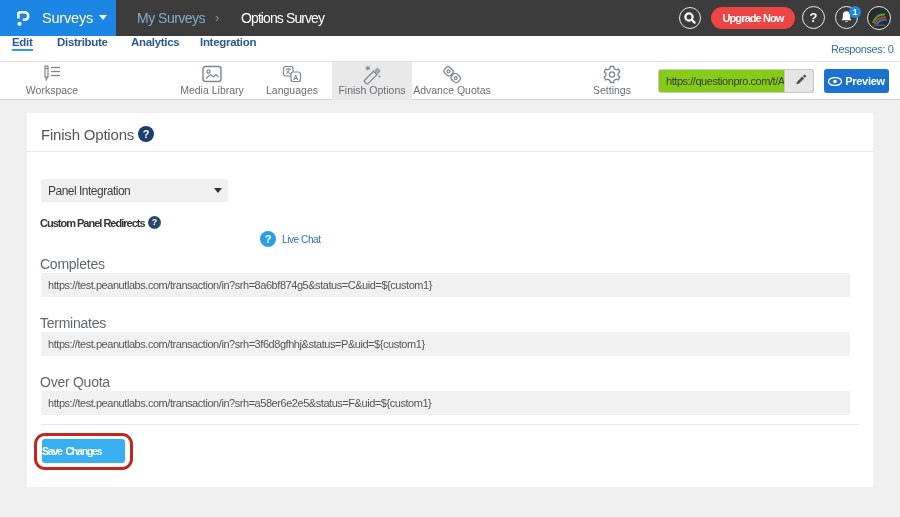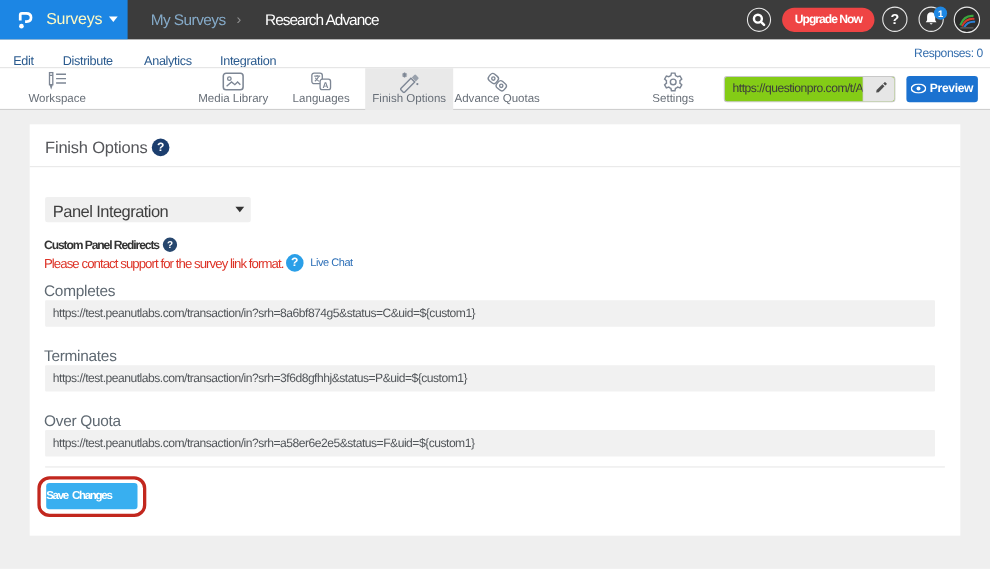--- a/index.html
+++ b/index.html
@@ -9,38 +9,38 @@
 #logoarea svg.plogo { position:absolute; left:12px; top:4px; }
 #logoarea .stitle { position:absolute; left:42px; top:10px; color:#fef9c3; font-size:14.5px; letter-spacing:-0.2px; }
 #logoarea .caret { position:absolute; left:99px; top:15px; width:0; height:0; border-left:4px solid transparent; border-right:4px solid transparent; border-top:5px solid #fff; }
 .crumb1 { position:absolute; left:137px; top:10px; color:#85aac8; font-size:14px; letter-spacing:-0.5px; }
 .crumbsep { position:absolute; left:215px; top:10px; color:#909090; font-size:13px; }
 .crumb2 { position:absolute; left:241px; top:10px; color:#fff; font-size:14px; letter-spacing:-0.9px; }
 .circbtn { position:absolute; top:6px; width:23px; height:23px; border:1px solid #e8e8e8; border-radius:50%; }
 #upgrade { position:absolute; left:711px; top:7px; width:84px; height:22px; background:#ef4444; border-radius:11px; color:#fff; font-size:11px; font-weight:bold; letter-spacing:-0.9px; text-align:center; line-height:22px; white-space:nowrap; }
 #badge { position:absolute; left:849px; top:6px; width:12px; height:12px; background:#1e88e5; border-radius:50%; color:#fff; font-size:8.5px; font-weight:bold; text-align:center; line-height:12px; z-index:3; }
 #navrow { position:absolute; left:0; top:36px; width:900px; height:25px; background:#fff; }
-#navrow a { position:absolute; top:14px; color:#2a5a8e; font-size:11.5px; font-weight:normal; letter-spacing:-0.3px; text-decoration:none; }
+#navrow a { position:absolute; top:0; color:#2a5a8e; font-size:11.5px; font-weight:bold; letter-spacing:-0.3px; text-decoration:none; }
 #resp { position:absolute; left:831px; top:7px; color:#366fae; font-size:11px; letter-spacing:-0.4px; white-space:nowrap; }
 #toolbar { position:absolute; left:0; top:61px; width:900px; height:39px; background:#fff; border-top:1px solid #e4e4e4; border-bottom:1px solid #cfcfcf; }
 .titem { position:absolute; top:0; width:80px; height:38px; text-align:center; }
 .titem.active { background:#e9e9e9; }
 .titem svg { margin-top:3px; }
 .titem .tlabel { position:absolute; left:0; top:22px; width:80px; font-size:10.5px; color:#686f78; }
 #urlbox { position:absolute; left:658px; top:7px; width:156px; height:24px; border:1px solid #c8c8c8; border-radius:3px; background:#84cc16; }
 #urlbox .utext { position:absolute; left:7px; top:5px; font-size:11px; letter-spacing:-0.45px; color:#3c3c3c; white-space:nowrap; overflow:hidden; width:120px; }
 #urlbox .upencil { position:absolute; right:0; top:0; width:29px; height:22px; background:#e6e6e6; border-left:1px solid #c8c8c8; border-radius:0 3px 3px 0; }
 #previewbtn { position:absolute; left:824px; top:7px; width:65px; height:24px; background:#1b72d0; border-radius:3px; color:#fff; font-size:11px; font-weight:bold; letter-spacing:-0.3px; text-align:center; line-height:24px; white-space:nowrap; }
 #card { position:absolute; left:27px; top:113px; width:846px; height:374px; background:#fff; }
 #cardhead { position:absolute; left:0; top:0; width:846px; height:39px; border-bottom:1px solid #e8e8e8; }
 #cardhead h1 { position:absolute; left:14px; top:13px; font-size:15px; font-weight:normal; letter-spacing:-0.2px; color:#55565a; }
 .qmark { display:inline-block; width:16px; height:16px; background:#1c3e6e; border-radius:50%; color:#fff; font-size:11px; font-weight:bold; text-align:center; line-height:16px; }
 #qhead { position:absolute; left:111px; top:13px; }
 #dropdown { position:absolute; left:14px; top:66px; width:187px; height:23px; background:#f0f0f0; border-radius:2px; }
-#dropdown .dtext { position:absolute; left:7px; top:5px; font-size:15px; letter-spacing:-0.5px; color:#3f3f3f; }
+#dropdown .dtext { position:absolute; left:7px; top:5px; font-size:12px; letter-spacing:-0.5px; color:#3f3f3f; }
 #dropdown .dcaret { position:absolute; right:6px; top:9px; width:0; height:0; border-left:4px solid transparent; border-right:4px solid transparent; border-top:5px solid #333; }
 #cpr { position:absolute; left:13px; top:104px; font-size:11px; letter-spacing:-1px; font-weight:bold; color:#333; white-space:nowrap; }
 .qsmall { display:inline-block; width:13px; height:13px; background:#27476e; border-radius:50%; color:#fff; font-size:9px; font-weight:bold; text-align:center; line-height:13px; vertical-align:-2px; }
 #redline { position:absolute; left:13px; top:120px; font-size:12px; letter-spacing:-0.85px; color:#dd3327; white-space:nowrap; }
 #livechatq { position:absolute; left:233px; top:118px; width:16px; height:16px; background:#2a9fe8; border-radius:50%; color:#fff; font-size:11px; font-weight:bold; text-align:center; line-height:16px; }
 #livechat { position:absolute; left:255px; top:121px; font-size:10px; letter-spacing:-0.4px; color:#2d6fb7; white-space:nowrap; }
 .flabel { position:absolute; left:13px; font-size:14px; letter-spacing:-0.25px; color:#5f6972; }
 .finput { position:absolute; left:14px; width:809px; height:24px; background:#f1f1f1; border-radius:1px; font-size:11px; letter-spacing:-0.45px; color:#52565a; line-height:24px; padding-left:7px; white-space:nowrap; }
 #hr2 { position:absolute; left:14px; top:311px; width:818px; border-top:1px solid #e8e8e8; }
 #redbox { position:absolute; left:7px; top:320px; width:99px; height:37px; border:3px solid #c2271e; border-radius:11px; }
@@ -52,21 +52,21 @@
   <div id="logoarea">
     <svg class="plogo" width="28" height="28" viewBox="0 0 28 28">
       <path d="M6.4 14.6 L6.4 9.7 Q6.4 8.2 7.9 8.2 L11.8 8.2 Q16.2 8.2 16.2 12 Q16.2 15.7 12.3 15.7 L10.8 15.7" fill="none" stroke="#fff" stroke-width="2.5"></path>
       <circle cx="7.5" cy="19.8" r="2.1" fill="#fff"></circle>
     </svg>
     <span class="stitle">Surveys</span>
     <span class="caret"></span>
   </div>
   <span class="crumb1">My Surveys</span>
   <span class="crumbsep">›</span>
-  <span class="crumb2">Research Advance</span>
+  <span class="crumb2">Options Survey</span>
   <div class="circbtn" style="left:679px; top:7px; width:22px; height:22px;">
     <svg width="20" height="20" viewBox="0 0 20 20" style="position:absolute;left:0;top:0;">
         <circle cx="9" cy="9" r="3.6" fill="none" stroke="#fff" stroke-width="2.2"></circle>
         <line x1="11.8" y1="11.8" x2="14.6" y2="14.6" stroke="#fff" stroke-width="2.2" stroke-linecap="round"></line>
       </svg>
   </div>
   <div id="upgrade">Upgrade Now</div>
   <div class="circbtn" style="left:802px; color:#fff; font-size:13px; font-weight:bold; text-align:center; line-height:21px;">?</div>
   <div class="circbtn" style="left:835px;">
     <svg width="21" height="21" viewBox="0 0 21 21" style="position:absolute;left:0;top:0;">
@@ -169,21 +169,20 @@
   <div id="cardhead">
     <h1>Finish Options</h1>
     <span class="qmark" id="qhead">?</span>
   </div>
   <div id="dropdown">
     <span class="dtext">Panel Integration</span>
     <span class="dcaret"></span>
   </div>
   <div id="cpr">Custom Panel Redirects</div>
   <div class="qsmall" style="position:absolute; left:121px; top:103px;">?</div>
-  <div id="redline">Please contact support for the survey link format.</div>
   <div id="livechatq">?</div>
   <div id="livechat">Live Chat</div>
   <div class="flabel" style="top:143px;">Completes</div>
   <div class="finput" style="top:160px;">https://test.peanutlabs.com/transaction/in?srh=8a6bf874g5&amp;status=C&amp;uid=${custom1}</div>
   <div class="flabel" style="top:202px;">Terminates</div>
   <div class="finput" style="top:219px;">https://test.peanutlabs.com/transaction/in?srh=3f6d8gfhhj&amp;status=P&amp;uid=${custom1}</div>
   <div class="flabel" style="top:261px;">Over Quota</div>
   <div class="finput" style="top:278px;">https://test.peanutlabs.com/transaction/in?srh=a58er6e2e5&amp;status=F&amp;uid=${custom1}</div>
   <div id="hr2"></div>
   <div id="redbox"></div>

